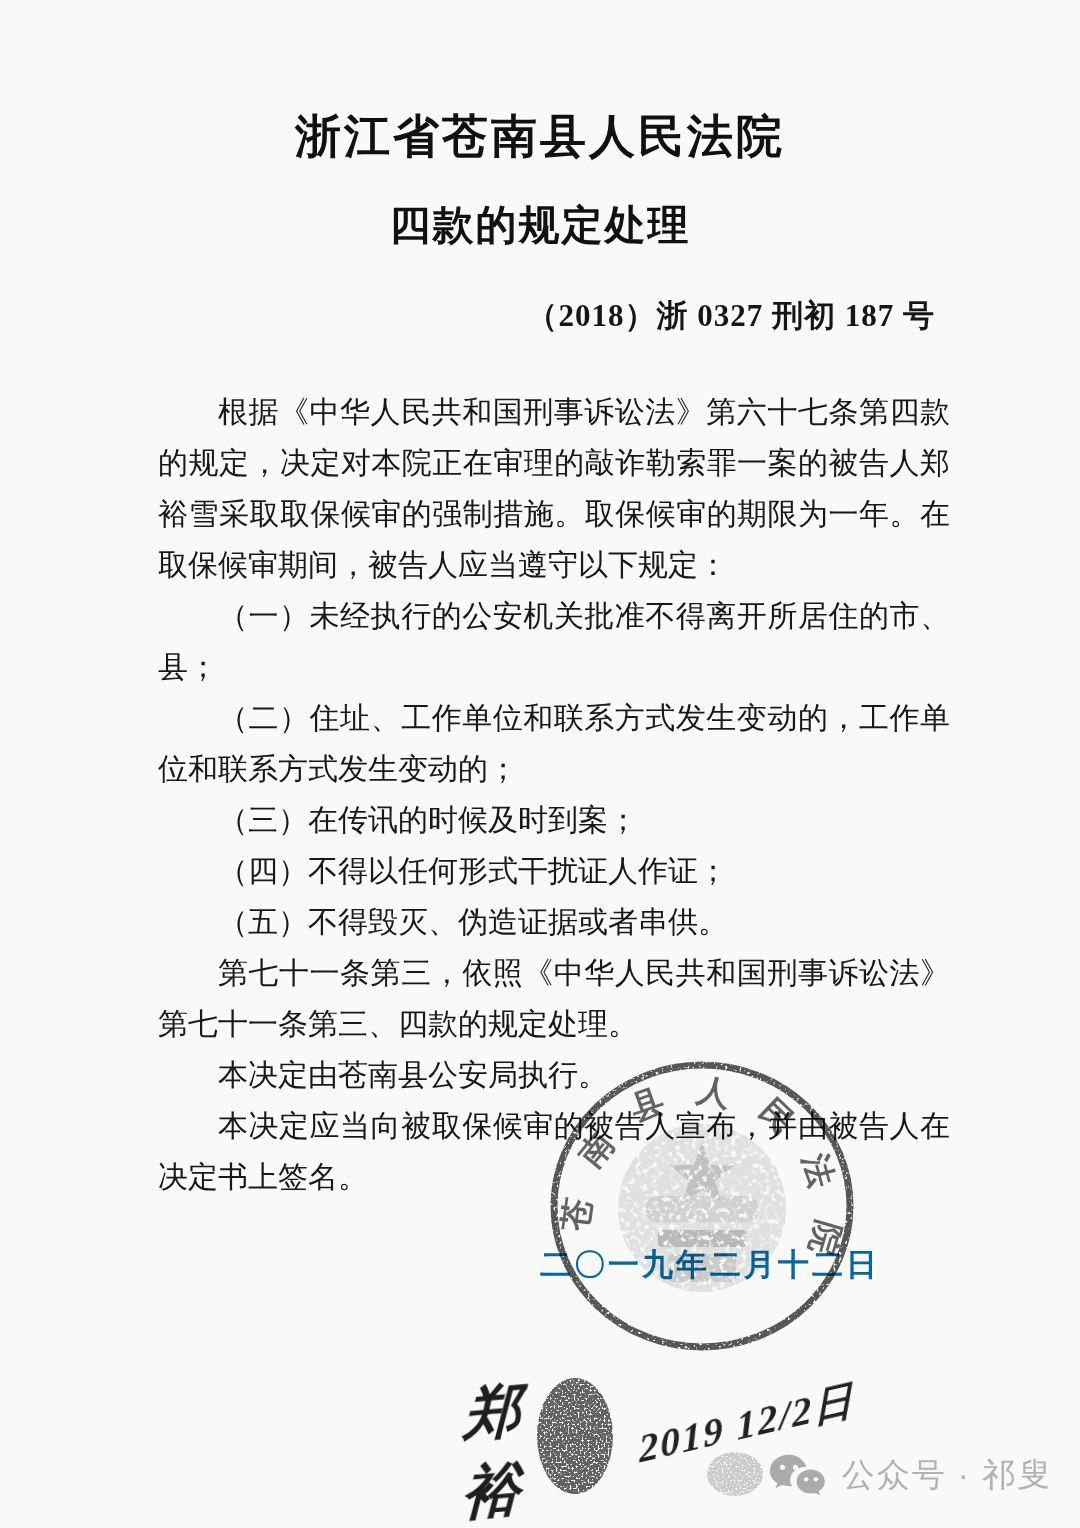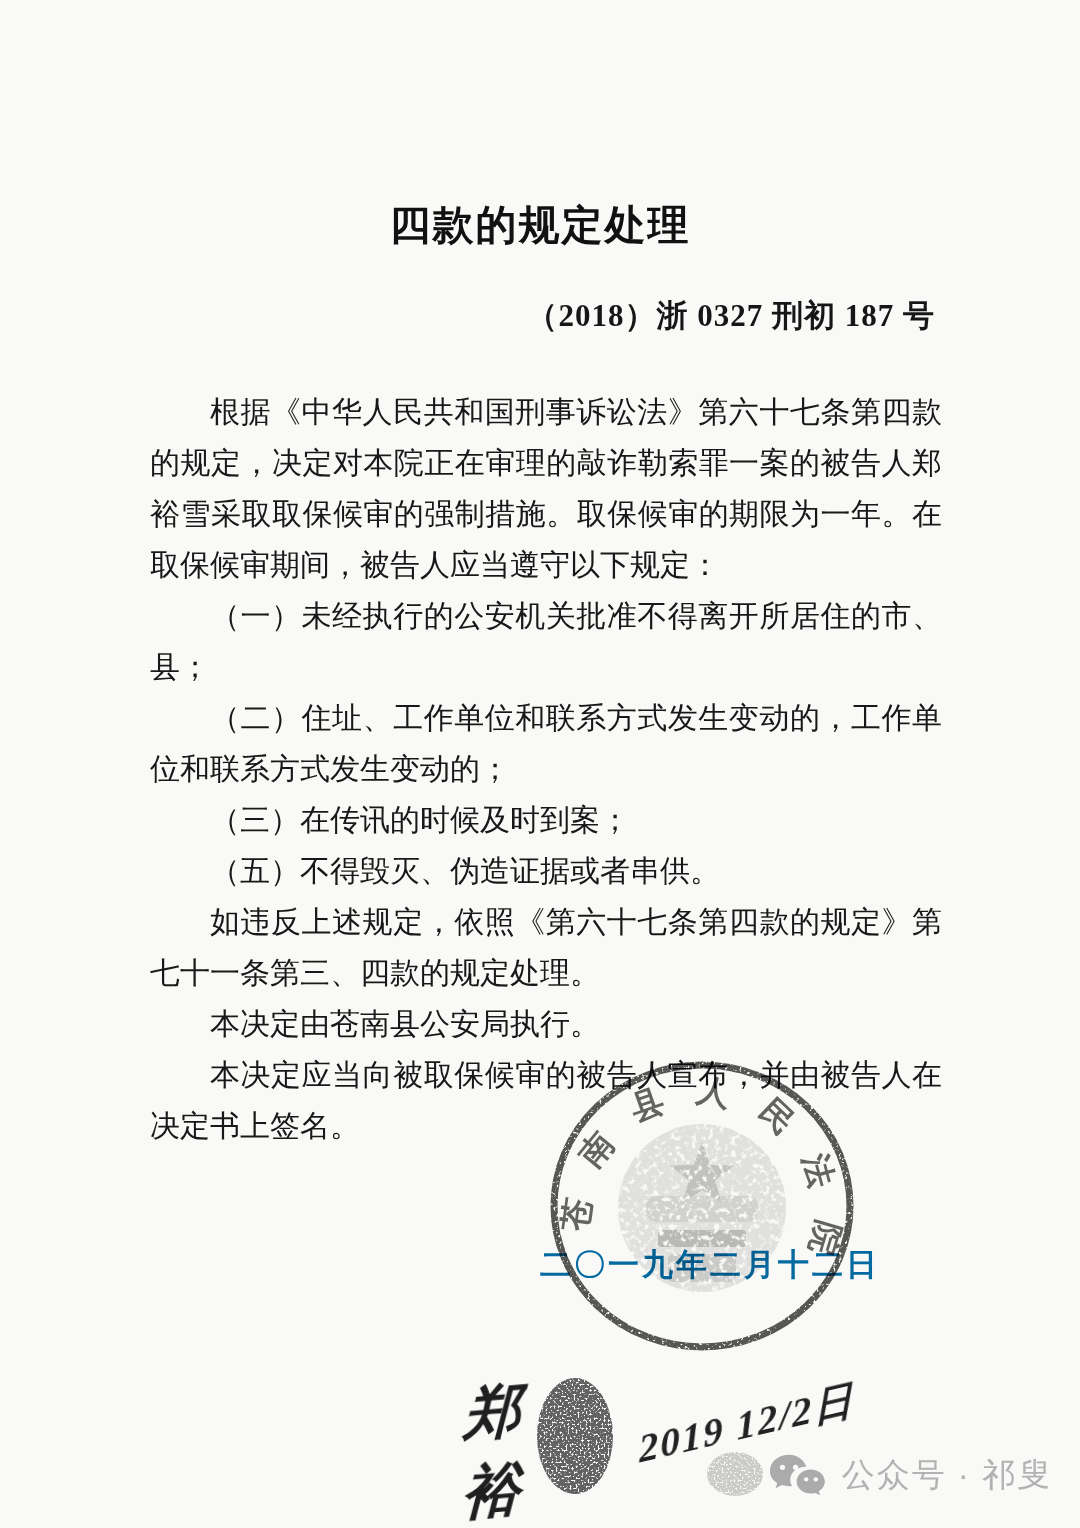--- a/index.html
+++ b/index.html
@@ -26,21 +26,21 @@
     color: #111;
   }
   .case-no {
     position: absolute; top: 295px; right: 145px;
     font-size: 31px; font-weight: 600; letter-spacing: 1px;
     color: #161616;
     margin-left: 40px;
   }
 
   .body-text {
-    position: absolute; top: 386px; left: 150px; width: 792px;
+    position: absolute; top: 386px; left: 158px; width: 792px;
     font-size: 30px; line-height: 51px;
     text-align: justify;
     color: #181818;
   }
   .body-text p { text-indent: 2em; margin: 0; }
 
   .date-line {
     position: absolute; top: 1244px; left: 150px; width: 792px;
     text-align: right; padding-right: 62px;
     font-size: 31px; letter-spacing: 3px; font-weight: 600;
@@ -90,30 +90,32 @@
     font-size: 33px; letter-spacing: 2px;
     z-index: 1;
   }
   .watermark svg { display: block; }
 </style>
 </head>
 <body>
 
 <div class="page">
 
+  <div class="court-name">浙江省苍南县人民法院</div>
   <div class="doc-title">四款的规定处理</div>
   <div class="case-no">（2018）浙 0327 刑初 187 号</div>
 
   <div class="body-text">
     <p>根据《中华人民共和国刑事诉讼法》第六十七条第四款的规定，决定对本院正在审理的敲诈勒索罪一案的被告人郑裕雪采取取保候审的强制措施。取保候审的期限为一年。在取保候审期间，被告人应当遵守以下规定：</p>
     <p>（一）未经执行的公安机关批准不得离开所居住的市、县；</p>
     <p>（二）住址、工作单位和联系方式发生变动的，工作单位和联系方式发生变动的；</p>
     <p>（三）在传讯的时候及时到案；</p>
+    <p>（四）不得以任何形式干扰证人作证；</p>
     <p>（五）不得毁灭、伪造证据或者串供。</p>
-    <p>如违反上述规定，依照《第六十七条第四款的规定》第七十一条第三、四款的规定处理。</p>
+    <p>第七十一条第三，依照《中华人民共和国刑事诉讼法》第七十一条第三、四款的规定处理。</p>
     <p>本决定由苍南县公安局执行。</p>
     <p>本决定应当向被取保候审的被告人宣布，并由被告人在决定书上签名。</p>
   </div>
 
   <div class="date-line">二〇一九年二月十二日</div>
 
   <svg class="seal" viewBox="0 0 320 300" aria-hidden="true">
     <defs>
       <filter id="inkBlur">
           <feGaussianBlur stdDeviation="0.7"></feGaussianBlur>

